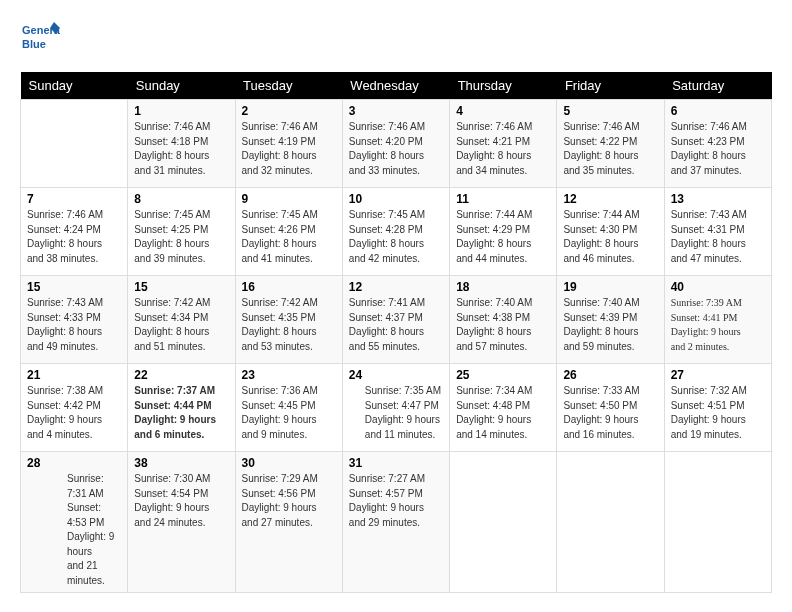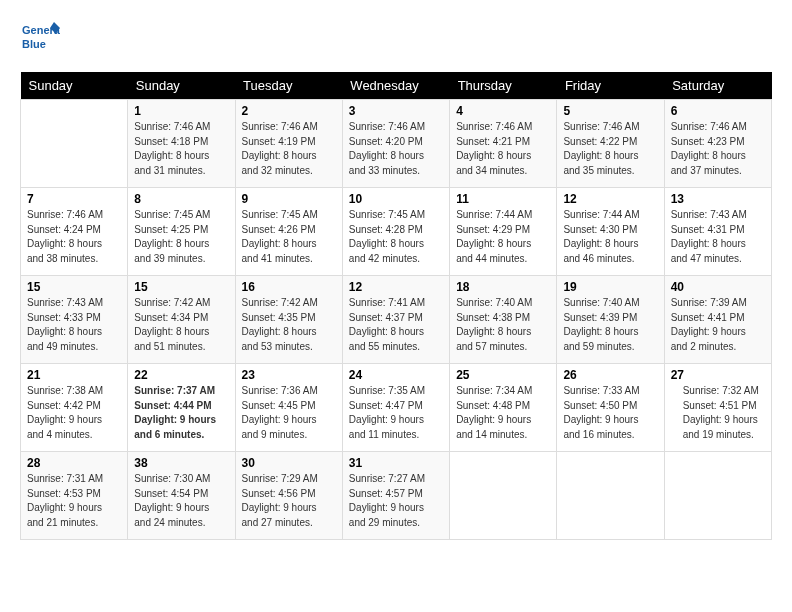--- a/index.html
+++ b/index.html
@@ -238,21 +238,21 @@
         </td>
         <td>
           <span class="day-num">19</span>
           <div class="cell-text" style="white-space: pre-line;">Sunrise: 7:40 AM
 Sunset: 4:39 PM
 Daylight: 8 hours
 and 59 minutes.</div>
         </td>
         <td>
           <span class="day-num">40</span>
-          <div class="cell-text" style="white-space: pre-line;">Sunrise: 7:39 AM
+          <div class="cell-text" style="white-space: pre-line; font-family: Liberation Serif, serif;">Sunrise: 7:39 AM
 Sunset: 4:41 PM
 Daylight: 9 hours
 and 2 minutes.</div>
         </td>
       </tr>
       <tr>
         <td>
           <span class="day-num">21</span>
           <div class="cell-text" style="white-space: pre-line;">Sunrise: 7:38 AM
 Sunset: 4:42 PM
@@ -268,51 +268,51 @@
         </td>
         <td>
           <span class="day-num">23</span>
           <div class="cell-text" style="white-space: pre-line;">Sunrise: 7:36 AM
 Sunset: 4:45 PM
 Daylight: 9 hours
 and 9 minutes.</div>
         </td>
         <td>
           <span class="day-num">24</span>
-          <div class="cell-text" style="white-space: pre-line;">Sunrise: 7:35 AM
+          <div class="cell-text" style="white-space: pre-line; margin-left: 16px;">Sunrise: 7:35 AM
 Sunset: 4:47 PM
 Daylight: 9 hours
 and 11 minutes.</div>
         </td>
         <td>
           <span class="day-num">25</span>
           <div class="cell-text" style="white-space: pre-line;">Sunrise: 7:34 AM
 Sunset: 4:48 PM
 Daylight: 9 hours
 and 14 minutes.</div>
         </td>
         <td>
           <span class="day-num">26</span>
           <div class="cell-text" style="white-space: pre-line;">Sunrise: 7:33 AM
 Sunset: 4:50 PM
 Daylight: 9 hours
 and 16 minutes.</div>
         </td>
         <td>
           <span class="day-num">27</span>
-          <div class="cell-text" style="white-space: pre-line; margin-left: 12px;">Sunrise: 7:32 AM
+          <div class="cell-text" style="white-space: pre-line;">Sunrise: 7:32 AM
 Sunset: 4:51 PM
 Daylight: 9 hours
 and 19 minutes.</div>
         </td>
       </tr>
       <tr>
         <td>
           <span class="day-num">28</span>
-          <div class="cell-text" style="white-space: pre-line;">Sunrise: 7:31 AM
+          <div class="cell-text" style="white-space: pre-line; margin-left: 40px;">Sunrise: 7:31 AM
 Sunset: 4:53 PM
 Daylight: 9 hours
 and 21 minutes.</div>
         </td>
         <td>
           <span class="day-num">38</span>
           <div class="cell-text" style="white-space: pre-line;">Sunrise: 7:30 AM
 Sunset: 4:54 PM
 Daylight: 9 hours
 and 24 minutes.</div>

